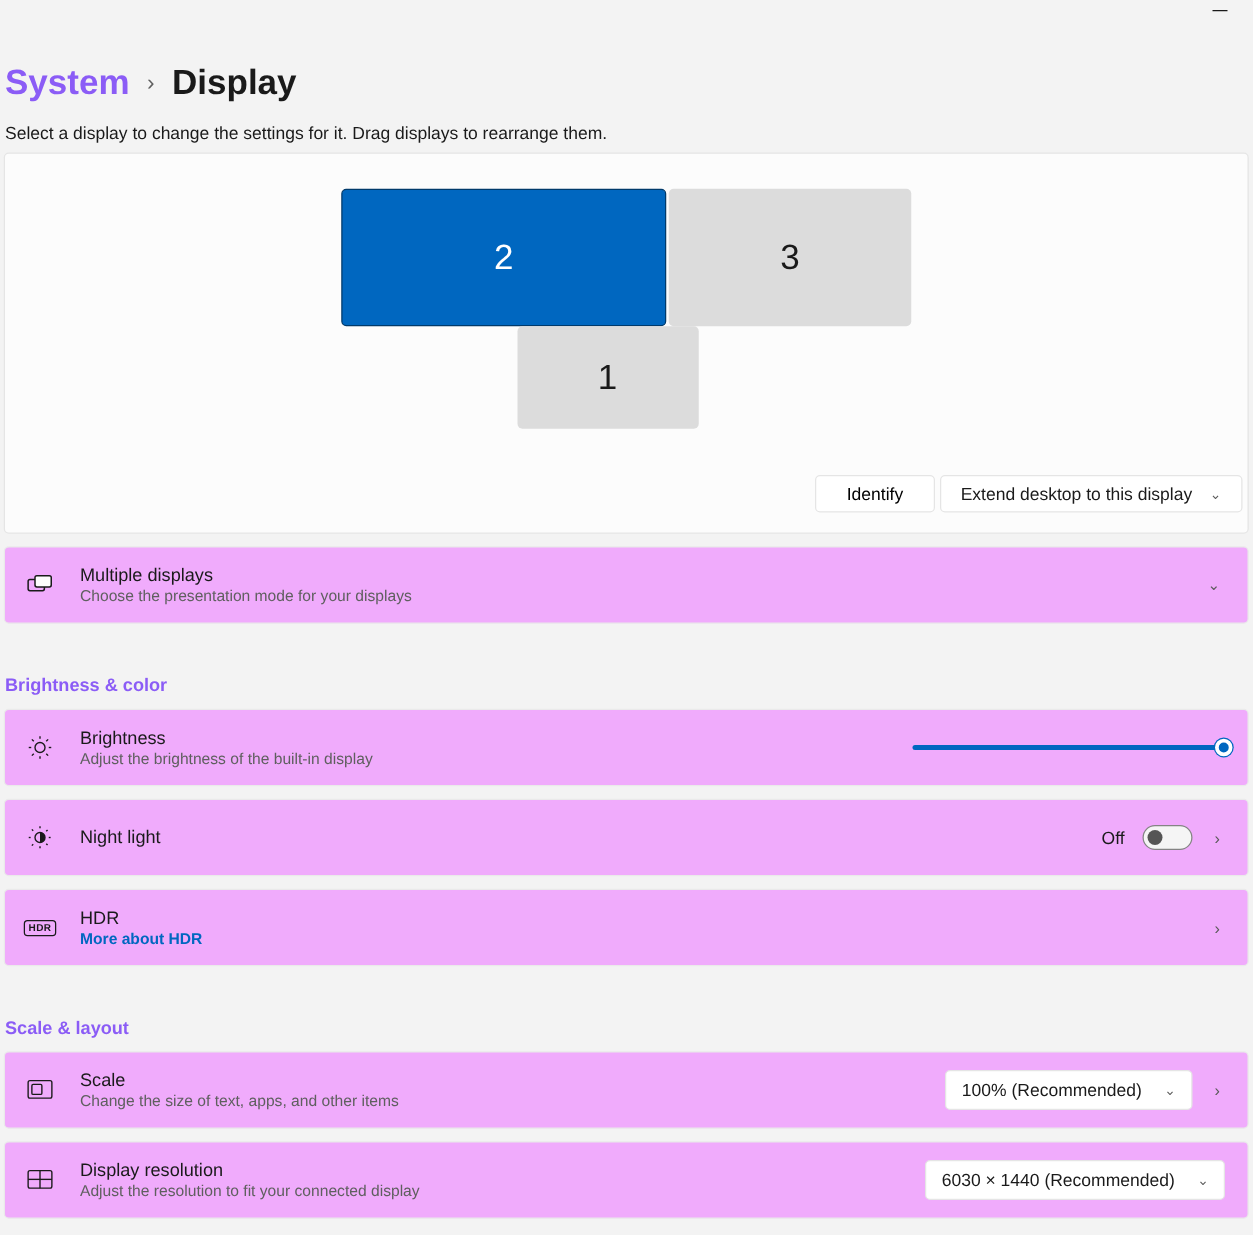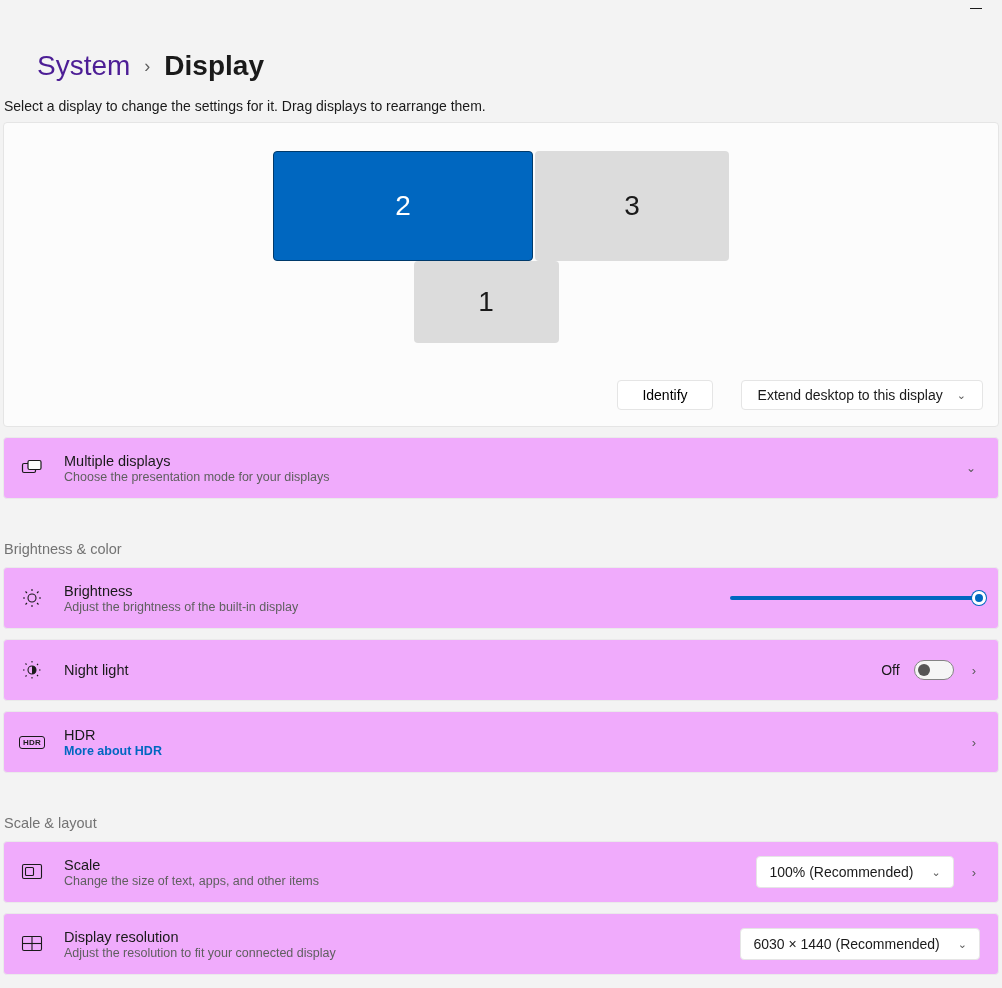--- a/index.html
+++ b/index.html
@@ -19,24 +19,23 @@
     gap: 18px;
   }
   .breadcrumb {
     padding: 50px 0 0 4px;
     display: flex;
     align-items: center;
     gap: 14px;
   }
   .breadcrumb .parent {
     font-size: 28px;
-    font-weight: 400;
-    color: #4c1d95;
-    cursor: pointer;
-    margin-left: 33px;
+    font-weight: 700;
+    color: #8b5cf6;
+    cursor: pointer;
   }
   .breadcrumb .chevron {
     font-size: 18px;
     color: #5f5f5f;
   }
   .breadcrumb .current {
     font-size: 28px;
     font-weight: 600;
     color: #1a1a1a;
     text-align: center;
@@ -83,23 +82,23 @@
   }
   .monitor.small {
     width: 145px; height: 82px;
     background: #dcdcdc;
     color: #1a1a1a;
     margin-left: -30px;
   }
   .arrange-actions {
     position: absolute;
     bottom: 16px;
-    right: 15px;
-    display: flex;
-    gap: 28px;
+    right: 4px;
+    display: flex;
+    gap: 4px;
     margin-top: 23px;
   }
   .btn {
     background: #fff;
     border: 1px solid #e5e5e5;
     border-radius: 4px;
     padding: 6px 24px;
     font-size: 14px;
     cursor: pointer;
   }
@@ -133,22 +132,22 @@
   }
   .card .texts { flex: 1; }
   .card .title { font-size: 14.5px; color: #1a1a1a; }
   .card .sub { font-size: 12.5px; color: #5f5f5f; margin-top: 1px; }
   .card .link { font-size: 12.5px; color: #0067c0; font-weight: 600; margin-top: 1px; cursor: pointer; }
   .card .right-controls { display: flex; align-items: center; gap: 14px; }
   .chev-right { font-size: 13px; color: #5a5a5a; cursor: pointer; padding: 4px;}
   .chev-down-exp { font-size: 12px; color: #5a5a5a; cursor: pointer; padding: 4px;}
   .section-header {
     font-size: 14.5px;
-    font-weight: 400;
-    color: #737373;
+    font-weight: 700;
+    color: #8b5cf6;
     margin: 42px 0 4px 4px;
   }
   .slider-track {
     width: 250px;
     height: 4px;
     background: #0067c0;
     border-radius: 2px;
     position: relative;
   }
   .slider-thumb {

